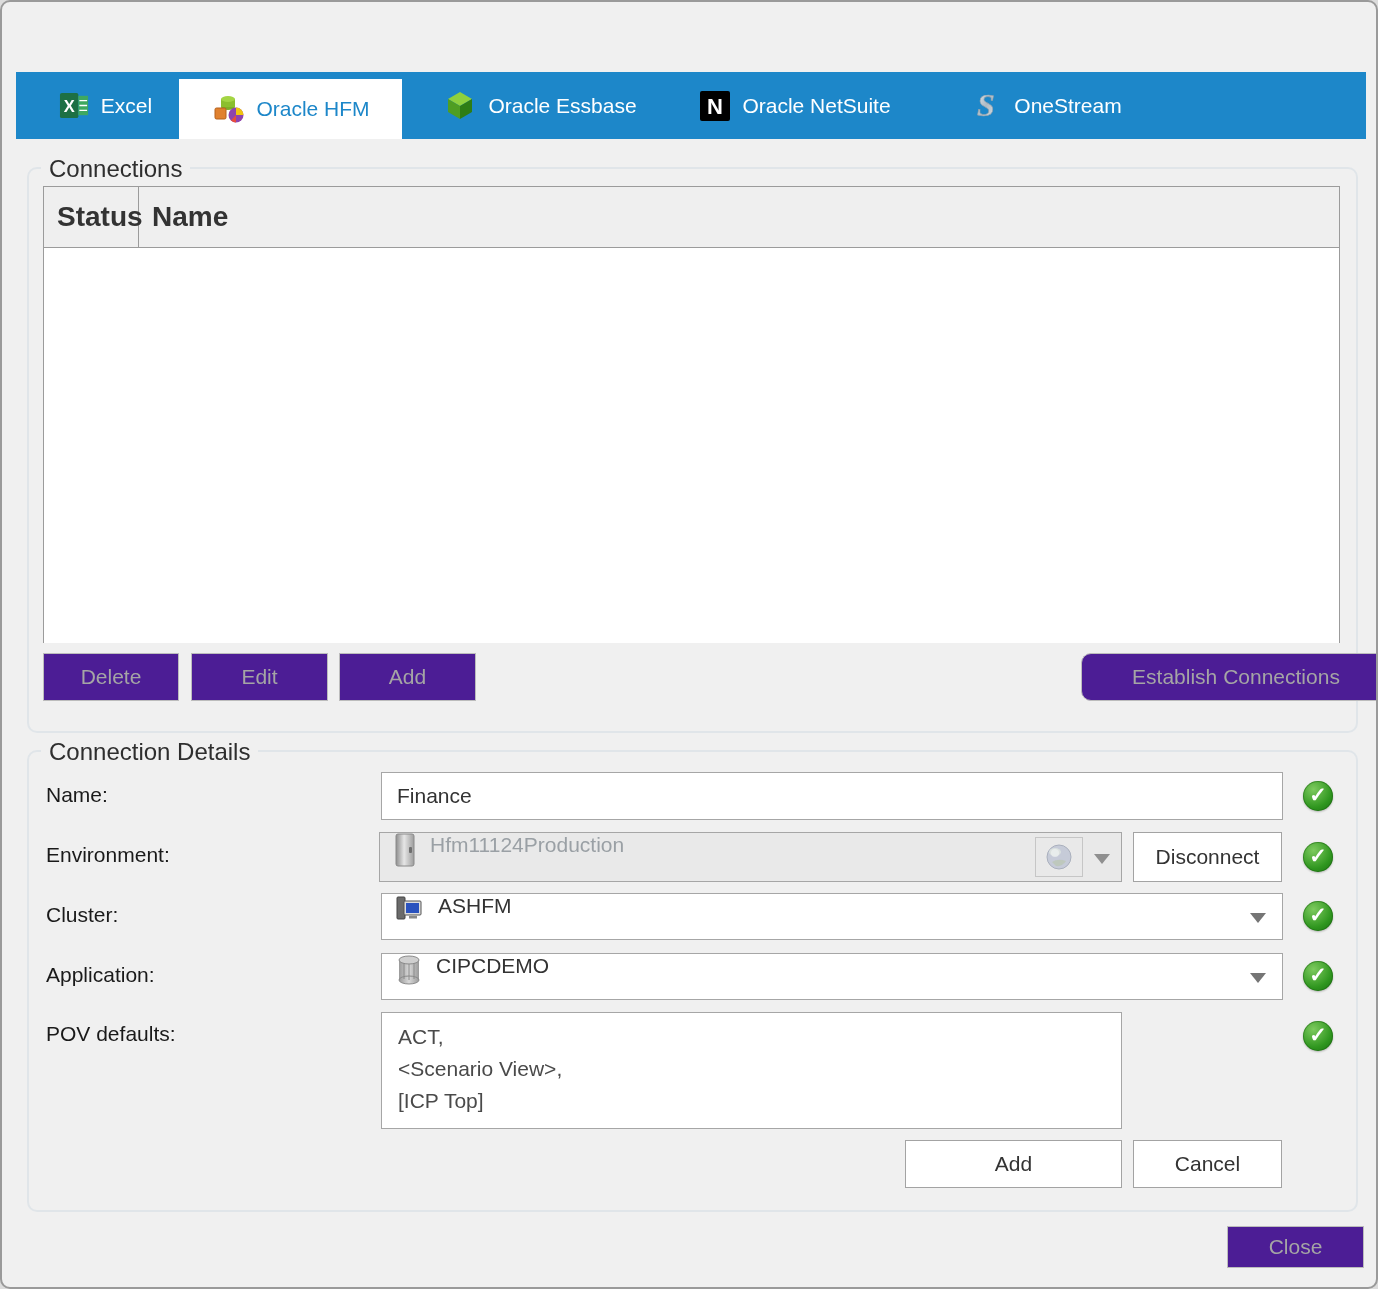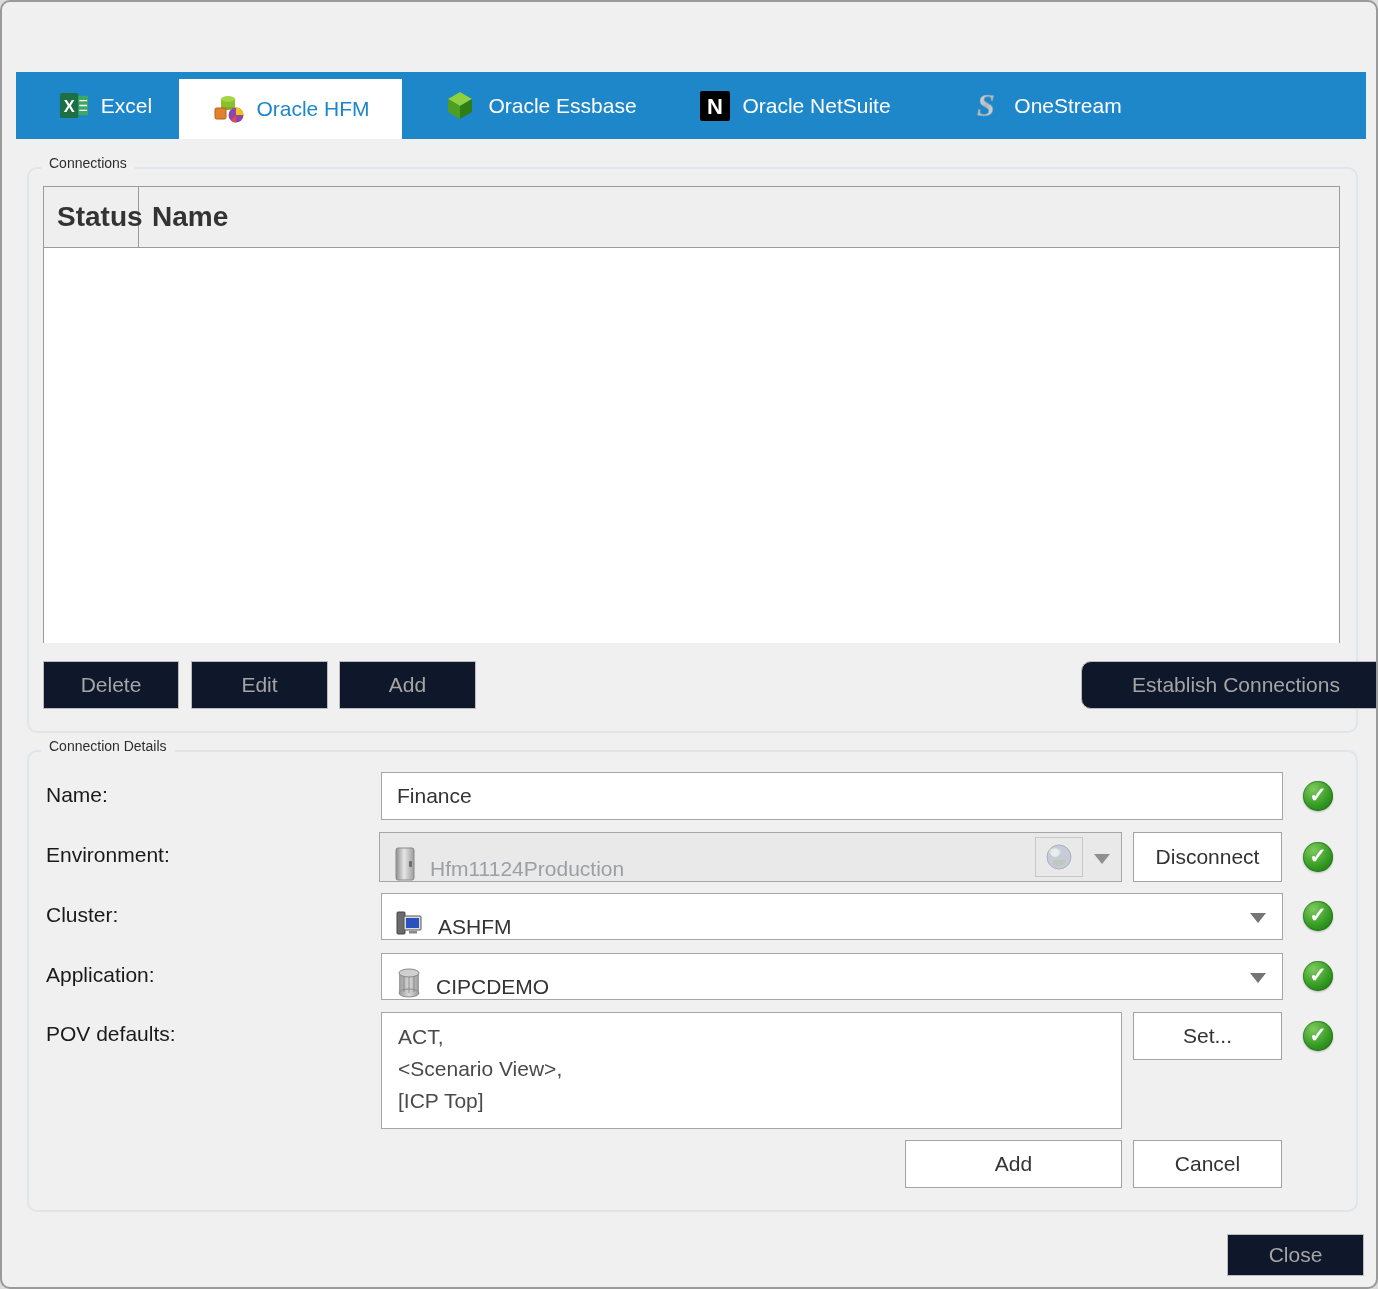--- a/index.html
+++ b/index.html
@@ -11,38 +11,38 @@
   .logo{position:absolute;left:20px;top:11px;}
   .close-x{position:absolute;right:22px;top:8px;font-size:28px;font-weight:300;color:#222;cursor:default;
            width:36px;height:36px;text-align:center;line-height:36px;}
   
   .tabbar{position:absolute;left:14px;top:70px;width:1350px;height:67px;background:#1d87c9;}
   .tab{position:absolute;top:0;height:67px;display:flex;align-items:center;justify-content:center;gap:11px;
        color:#fff;font-size:21px;cursor:default;}
   .tab.active{background:#fff;color:#1d87c9;top:7px;height:60px;}
   
   .group{position:absolute;border:2px solid #e0e5e9;border-radius:10px;}
-  .legend{position:absolute;top:-14px;left:12px;background:#f0f0f0;padding:0 8px;font-size:14px;color:#2e2e2e;}
+  .legend{position:absolute;top:-14px;left:12px;background:#f0f0f0;padding:0 8px;font-size:24px;color:#2e2e2e;}
   
   .table{position:absolute;background:#fff;border:1px solid #9b9b9b;box-sizing:border-box;}
   .thead{display:flex;height:60px;background:#efefef;border-bottom:1px solid #9b9b9b;}
   .th{display:flex;align-items:center;padding-left:13px;font-weight:bold;font-size:28px;color:#333;box-sizing:border-box;}
   .th-status{width:95px;border-right:1px solid #9b9b9b;}
   .th-name{flex:1;text-align:right;}
   .tbody{background:#fff;}
   
   .btn{position:absolute;display:flex;align-items:center;justify-content:center;background:#fff;
        border:1px solid #a3a3a3;font-size:21px;color:#333;box-sizing:border-box;cursor:default;}
-  .btn.disabled{background:#0f172a;color:#a5a5a5;border-color:#bcbcbc;margin-top:8px;}
+  .btn.disabled{background:#4c1d95;color:#a5a5a5;border-color:#bcbcbc;}
   
   .field-label{position:absolute;font-size:21px;color:#1a1a1a;}
   .text-input{position:absolute;border:1px solid #a6a6a6;background:#fff;font-size:21px;color:#333;
               padding:0 0 0 15px;box-sizing:border-box;font-family:inherit;outline:none;}
   .combo{position:absolute;border:1px solid #a6a6a6;background:#fff;box-sizing:border-box;
-         display:flex;align-items:flex-end;padding-left:13px;gap:13px;font-size:21px;color:#333;}
+         display:flex;align-items:flex-start;padding-left:13px;gap:13px;font-size:21px;color:#333;}
   .combo.disabled{background:#e9e9e9;color:#9aa0a5;}
   .caret{position:absolute;width:0;height:0;border-left:8px solid transparent;border-right:8px solid transparent;
          border-top:10px solid #757575;}
   .caret.light{border-top-color:#8f8f8f;}
   .globe-box{position:absolute;width:48px;height:40px;border:1px solid #c6c6c6;background:#e9e9e9;
              display:flex;align-items:center;justify-content:center;box-sizing:border-box;}
   .pov-box{position:absolute;border:1px solid #a6a6a6;background:#fff;box-sizing:border-box;
            font-size:21px;color:#4a4a4a;line-height:32px;padding:8px 16px;white-space:pre-line;}
   
   .check{position:absolute;width:30px;height:30px;border-radius:50%;
@@ -198,21 +198,20 @@
       </svg>
       <span>CIPCDEMO</span>
       <span class="caret" style="left:868px;top:19px;"></span>
     </div>
     <div class="check" style="left:1274px;top:209px;"></div>
 
     <div class="field-label" style="left:17px;top:270px;">POV defaults:</div>
     <div class="pov-box" style="left:352px;top:260px;width:741px;height:117px;">ACT,
 &lt;Scenario View&gt;,
 [ICP Top]</div>
-    <button class="btn" style="left:1104px;top:260px;width:149px;height:48px;">Set...</button>
     <div class="check" style="left:1274px;top:269px;"></div>
 
     <button class="btn" style="left:876px;top:388px;width:217px;height:48px;">Add</button>
     <button class="btn" style="left:1104px;top:388px;width:149px;height:48px;">Cancel</button>
   </div>
 
   <button class="btn disabled" style="left:1225px;top:1224px;width:137px;height:42px;">Close</button>
 
 </div>
 

